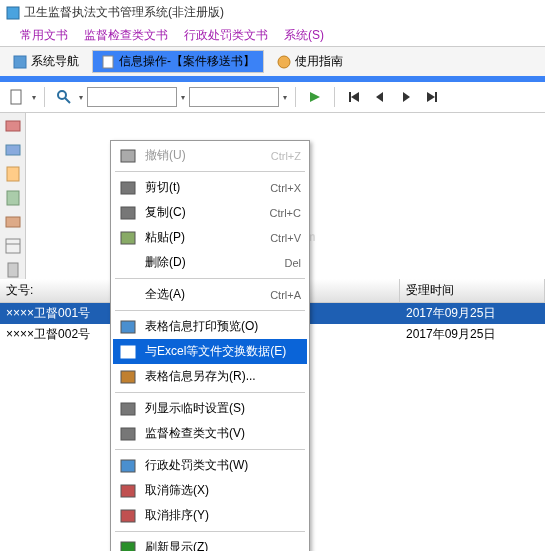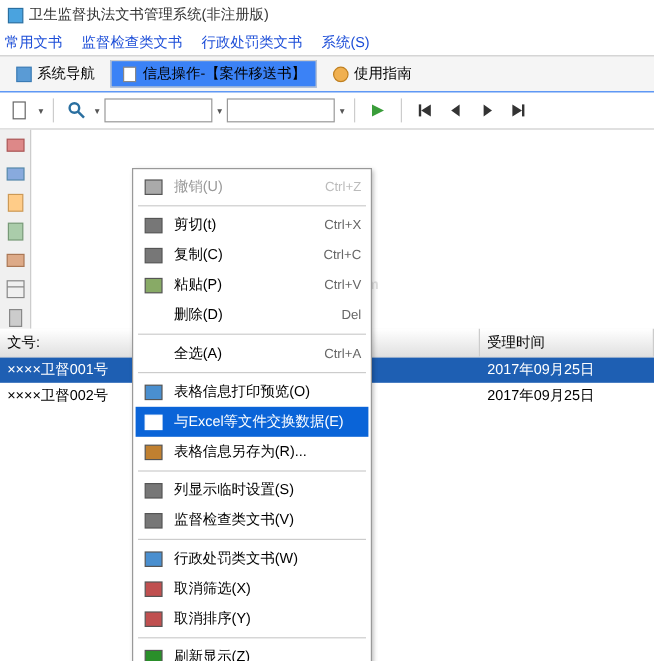--- a/index.html
+++ b/index.html
@@ -1,20 +1,20 @@
 <!DOCTYPE html>
 <html><head>
 <meta charset="utf-8">
 <style>
 * { margin: 0; padding: 0; box-sizing: border-box; font-family: "Microsoft YaHei", SimSun, sans-serif; font-size: 12px; }
 body { background: #fff; width: 545px; height: 551px; overflow: hidden; position: relative; }
 .titlebar { display: flex; align-items: center; padding: 4px 6px; color: #333; }
 .titlebar svg { margin-right: 4px; }
-.menubar { display: flex; padding: 2px 4px; gap: 16px; color: #1d4ed8; }
-.tabbar { display: flex; align-items: center; border-top: 1px solid #ccc; border-bottom: 1px solid #3b82f6; padding: 3px 4px; background: #f5f5f5; gap: 4px; }
+.menubar { display: flex; padding: 2px 20px; gap: 16px; color: #a21caf; }
+.tabbar { display: flex; align-items: center; border-top: 1px solid #ccc; border-bottom: 6px solid #3b82f6; padding: 3px 4px; background: #f5f5f5; gap: 4px; }
 .tab { display: flex; align-items: center; gap: 4px; padding: 2px 8px; border: 1px solid transparent; }
 .tab.active { background: #3b82f6; border: 1px solid #ccc; justify-content: space-between; }
 .toolbar { display: flex; align-items: center; padding: 4px 6px; border-bottom: 1px solid #ccc; gap: 4px; }
 .tbtn { width: 22px; height: 22px; display: flex; align-items: center; justify-content: center; border: 1px solid transparent; }
 .sep { width: 1px; height: 20px; background: #ccc; margin: 0 4px; }
 .dropdown-arrow { font-size: 8px; color: #555; }
 .tbox { border: 1px solid #999; height: 20px; width: 90px; padding: 0 4px; }
 .main { display: flex; height: calc(100% - 110px); flex-direction: column; }
 .sidebar { width: 26px; background: #f0f0f0; border-right: 1px solid #ccc; display: flex; flex-direction: column; align-items: center; padding-top: 4px; gap: 6px; }
 .sideicon { width: 18px; height: 18px; display: flex; align-items: center; justify-content: center; }

